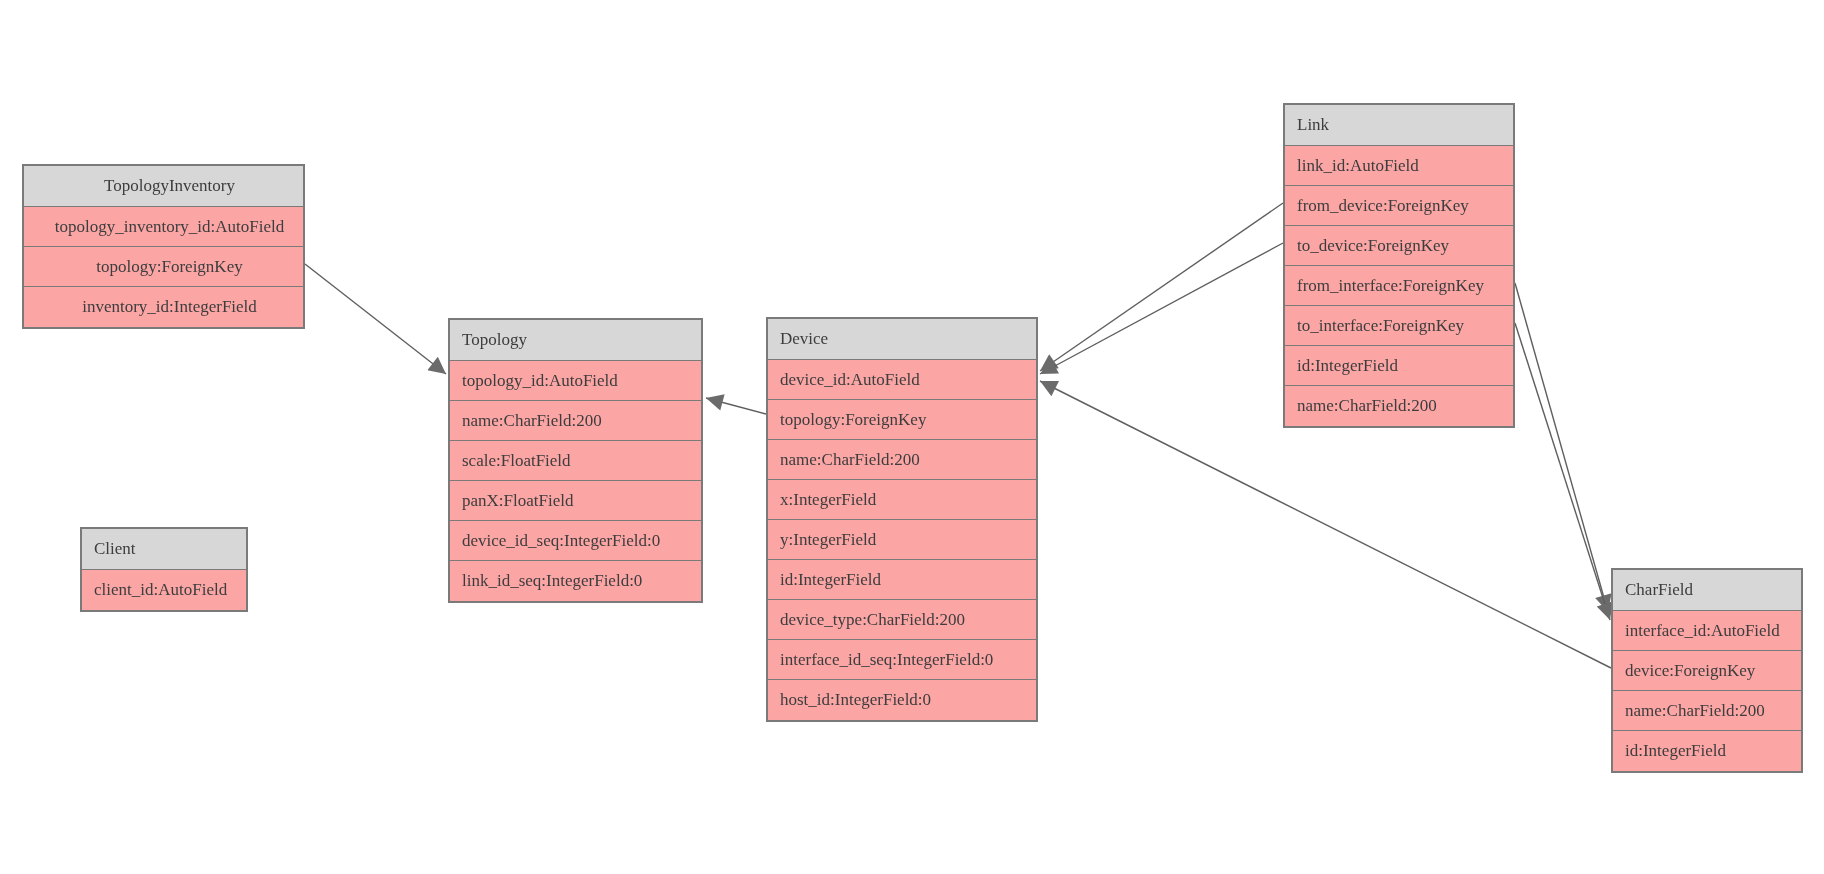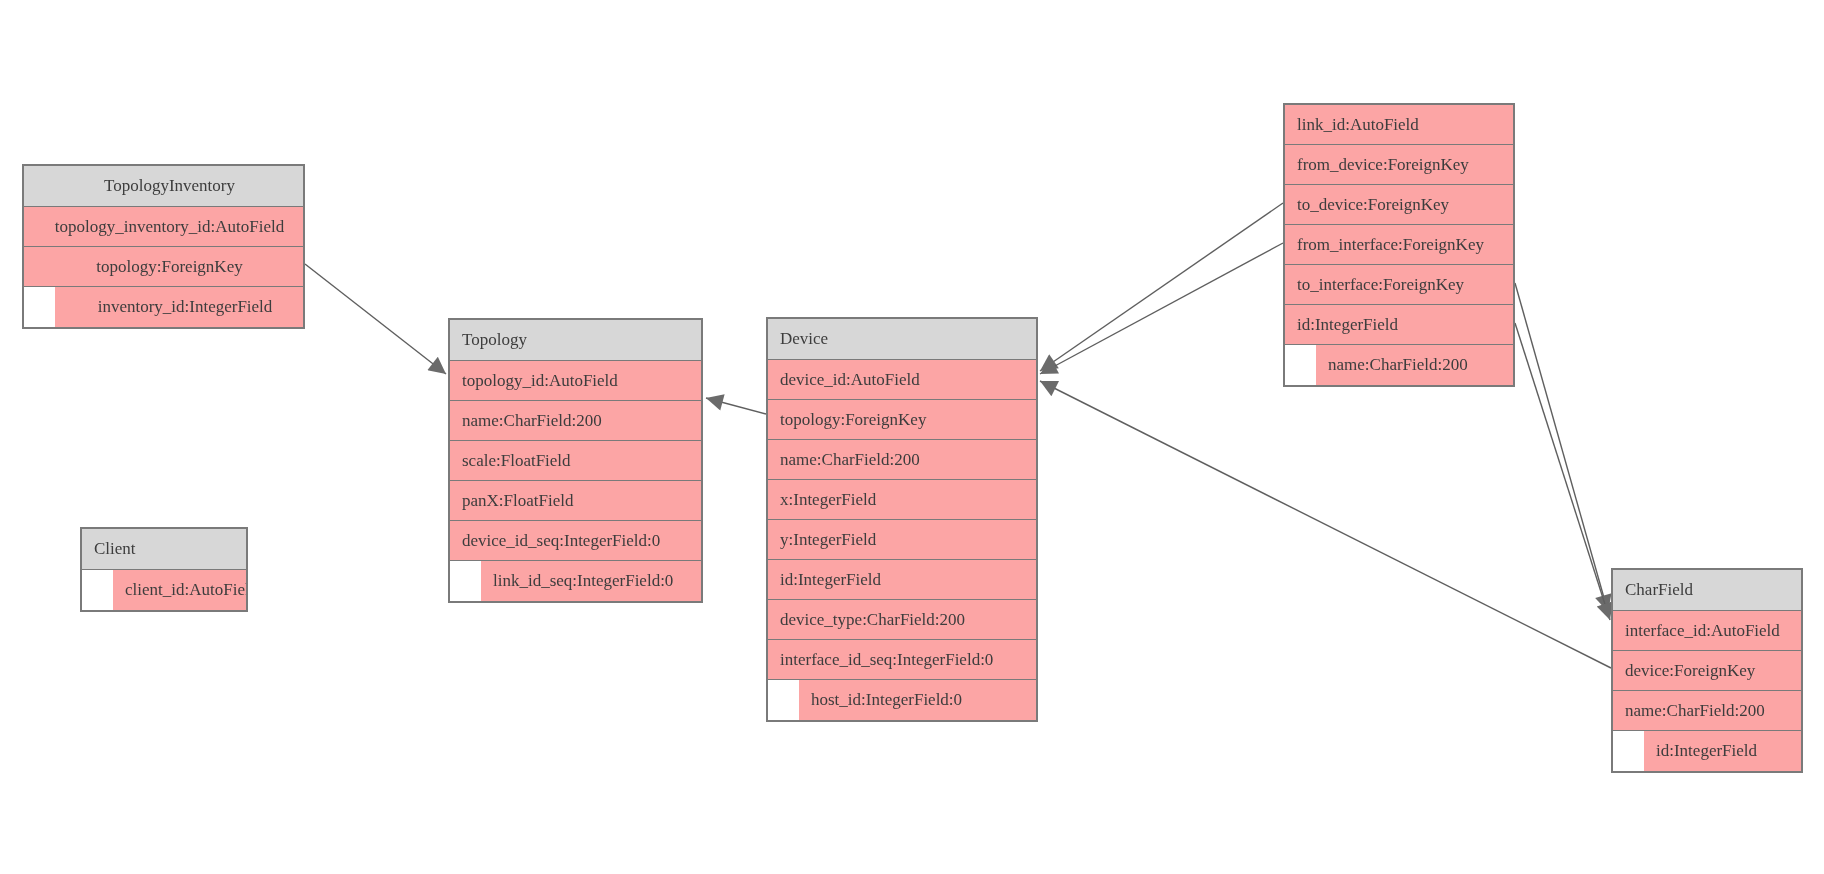--- a/index.html
+++ b/index.html
@@ -50,21 +50,20 @@
     padding-left: 12px;
     font-size: 17px;
     color: #3d3d3d;
     background: #fca5a5;
     white-space: nowrap;
     overflow: hidden;
     box-sizing: border-box;
   }
   .tbody .trow:last-child {
     border-bottom: none;
-    margin-left: 31px;
   }
 </style>
 </head>
 <body>
 
 <div class="canvas">
 
   <svg class="connectors" width="1824" height="874" viewBox="0 0 1824 874" xmlns="http://www.w3.org/2000/svg">
     <defs>
       <marker id="arrow" viewBox="0 0 10 10" refX="10" refY="5" markerUnits="userSpaceOnUse" markerWidth="23" markerHeight="17" orient="auto">
@@ -117,20 +116,21 @@
         <div class="trow">x:IntegerField</div>
         <div class="trow">y:IntegerField</div>
         <div class="trow">id:IntegerField</div>
         <div class="trow">device_type:CharField:200</div>
         <div class="trow">interface_id_seq:IntegerField:0</div>
         <div class="trow">host_id:IntegerField:0</div>
       </div>
   </div>
 
   <div class="etable" style="left:1283px; top:103px; width:232px;">
+    <div class="thead">Link</div>
     <div class="tbody">
         <div class="trow">link_id:AutoField</div>
         <div class="trow">from_device:ForeignKey</div>
         <div class="trow">to_device:ForeignKey</div>
         <div class="trow">from_interface:ForeignKey</div>
         <div class="trow">to_interface:ForeignKey</div>
         <div class="trow">id:IntegerField</div>
         <div class="trow">name:CharField:200</div>
       </div>
   </div>

